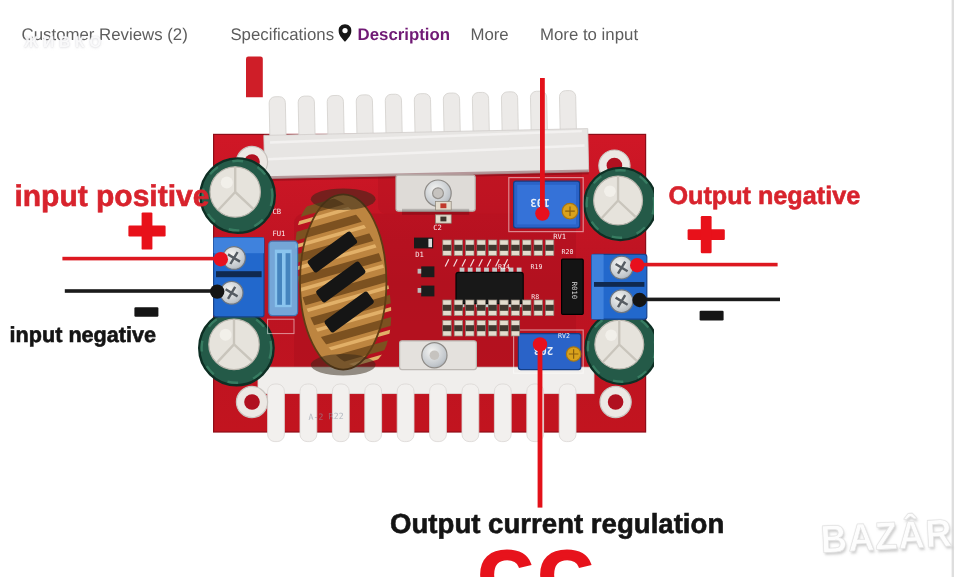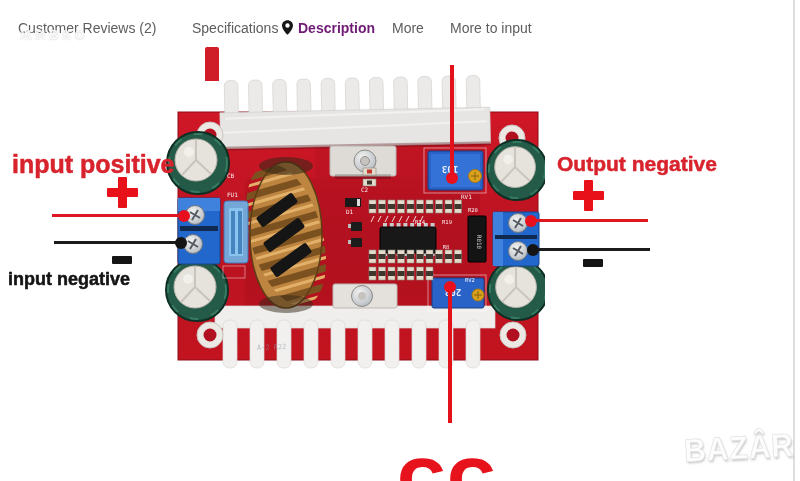--- a/index.html
+++ b/index.html
@@ -350,17 +350,18 @@
   <div class="hline" style="left:530px;top:219px;width:118px;background:#dd1820"></div>
   <div class="dot red" style="left:525px;top:215px"></div>
   <div class="hline" style="left:532px;top:248px;width:118px;background:#1b1b1b"></div>
   <div class="dot blk" style="left:527px;top:244px"></div>
   <div class="minus" style="left:583px;top:259px;width:20px"></div>
 
   <div class="vline" style="left:450px;top:65px;height:112px"></div>
   <div class="dot red" style="left:446px;top:172px"></div>
   <div class="vline" style="left:448px;top:288px;height:135px"></div>
   <div class="dot red" style="left:444px;top:281px"></div>
+  <div class="lbl blk" style="left:325px;top:423px;font-size:23px">Output current regulation</div>
   <div class="cc">CC</div>
 
   <div class="wm-bazar">BAZÂR</div>
   <div class="right-border"></div>
 </div>
 
 </body></html>

